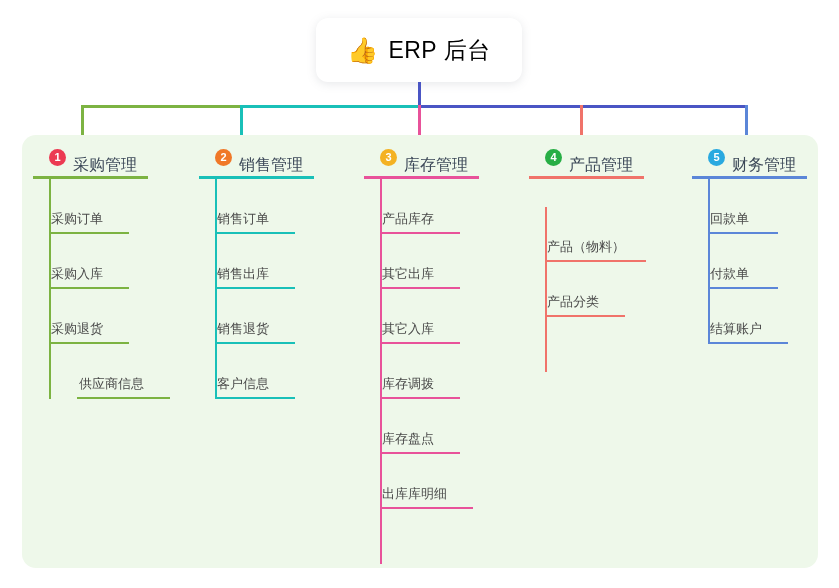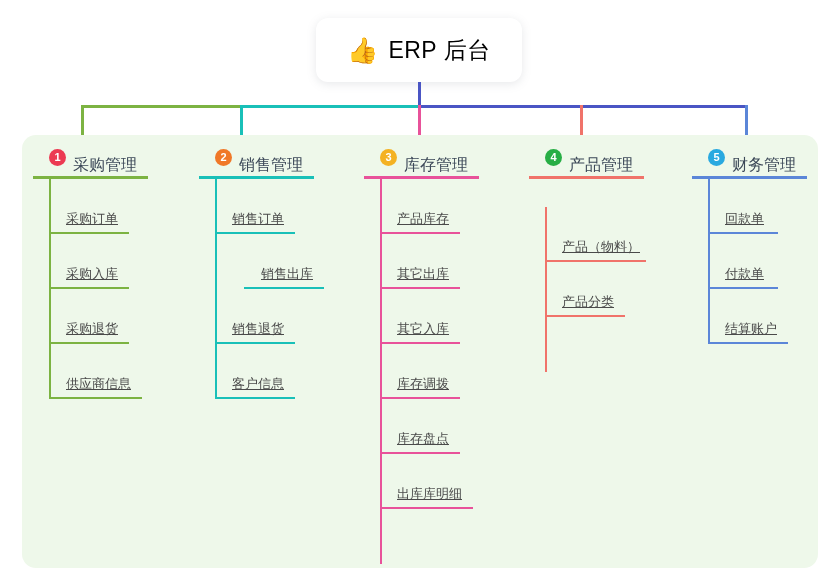--- a/index.html
+++ b/index.html
@@ -132,23 +132,22 @@
   .leaf {
     position: relative;
     box-sizing: border-box;
   }
   .leaf-label {
     font-size: 13px;
     color: #4a4a4a;
     white-space: nowrap;
     padding-left: 2px;
     position: absolute;
-    left: 15px;
+    left: 0;
     bottom: 6px;
-    text-decoration: underline;
   }
   .leaf-rule {
     position: absolute;
     left: 0;
     bottom: 0;
     height: 2px;
   }
 </style>
 </head>
 <body>
@@ -189,39 +188,39 @@
             <div class="leaf-rule" style="background: rgb(124, 179, 66); width: 80px;"></div>
           </div>
           <div class="leaf" style="height: 55px;">
             <span class="leaf-label">采购入库</span>
             <div class="leaf-rule" style="background: rgb(124, 179, 66); width: 80px;"></div>
           </div>
           <div class="leaf" style="height: 55px;">
             <span class="leaf-label">采购退货</span>
             <div class="leaf-rule" style="background: rgb(124, 179, 66); width: 80px;"></div>
           </div>
-          <div class="leaf" style="height: 55px;">
+          <div class="leaf" style="height: 55px; margin-left: 28px;">
             <span class="leaf-label">供应商信息</span>
             <div class="leaf-rule" style="background: rgb(124, 179, 66); width: 93px;"></div>
           </div>
         </div>
       </div>
       <div class="column" style="left: 199px; width: 160px;">
         <div class="col-head">
           <span class="badge" style="background: rgb(240, 120, 40);">2</span>
           <span class="col-title">销售管理</span>
         </div>
         <div class="col-rule" style="background: rgb(25, 192, 184); width: 115px;"></div>
         <div class="leaves">
           <div class="spine" style="background: rgb(25, 192, 184); height: 220px;"></div>
           <div class="leaf" style="height: 55px;">
             <span class="leaf-label">销售订单</span>
             <div class="leaf-rule" style="background: rgb(25, 192, 184); width: 80px;"></div>
           </div>
-          <div class="leaf" style="height: 55px; margin-left: 29px;">
+          <div class="leaf" style="height: 55px;">
             <span class="leaf-label">销售出库</span>
             <div class="leaf-rule" style="background: rgb(25, 192, 184); width: 80px;"></div>
           </div>
           <div class="leaf" style="height: 55px;">
             <span class="leaf-label">销售退货</span>
             <div class="leaf-rule" style="background: rgb(25, 192, 184); width: 80px;"></div>
           </div>
           <div class="leaf" style="height: 55px;">
             <span class="leaf-label">客户信息</span>
             <div class="leaf-rule" style="background: rgb(25, 192, 184); width: 80px;"></div>

